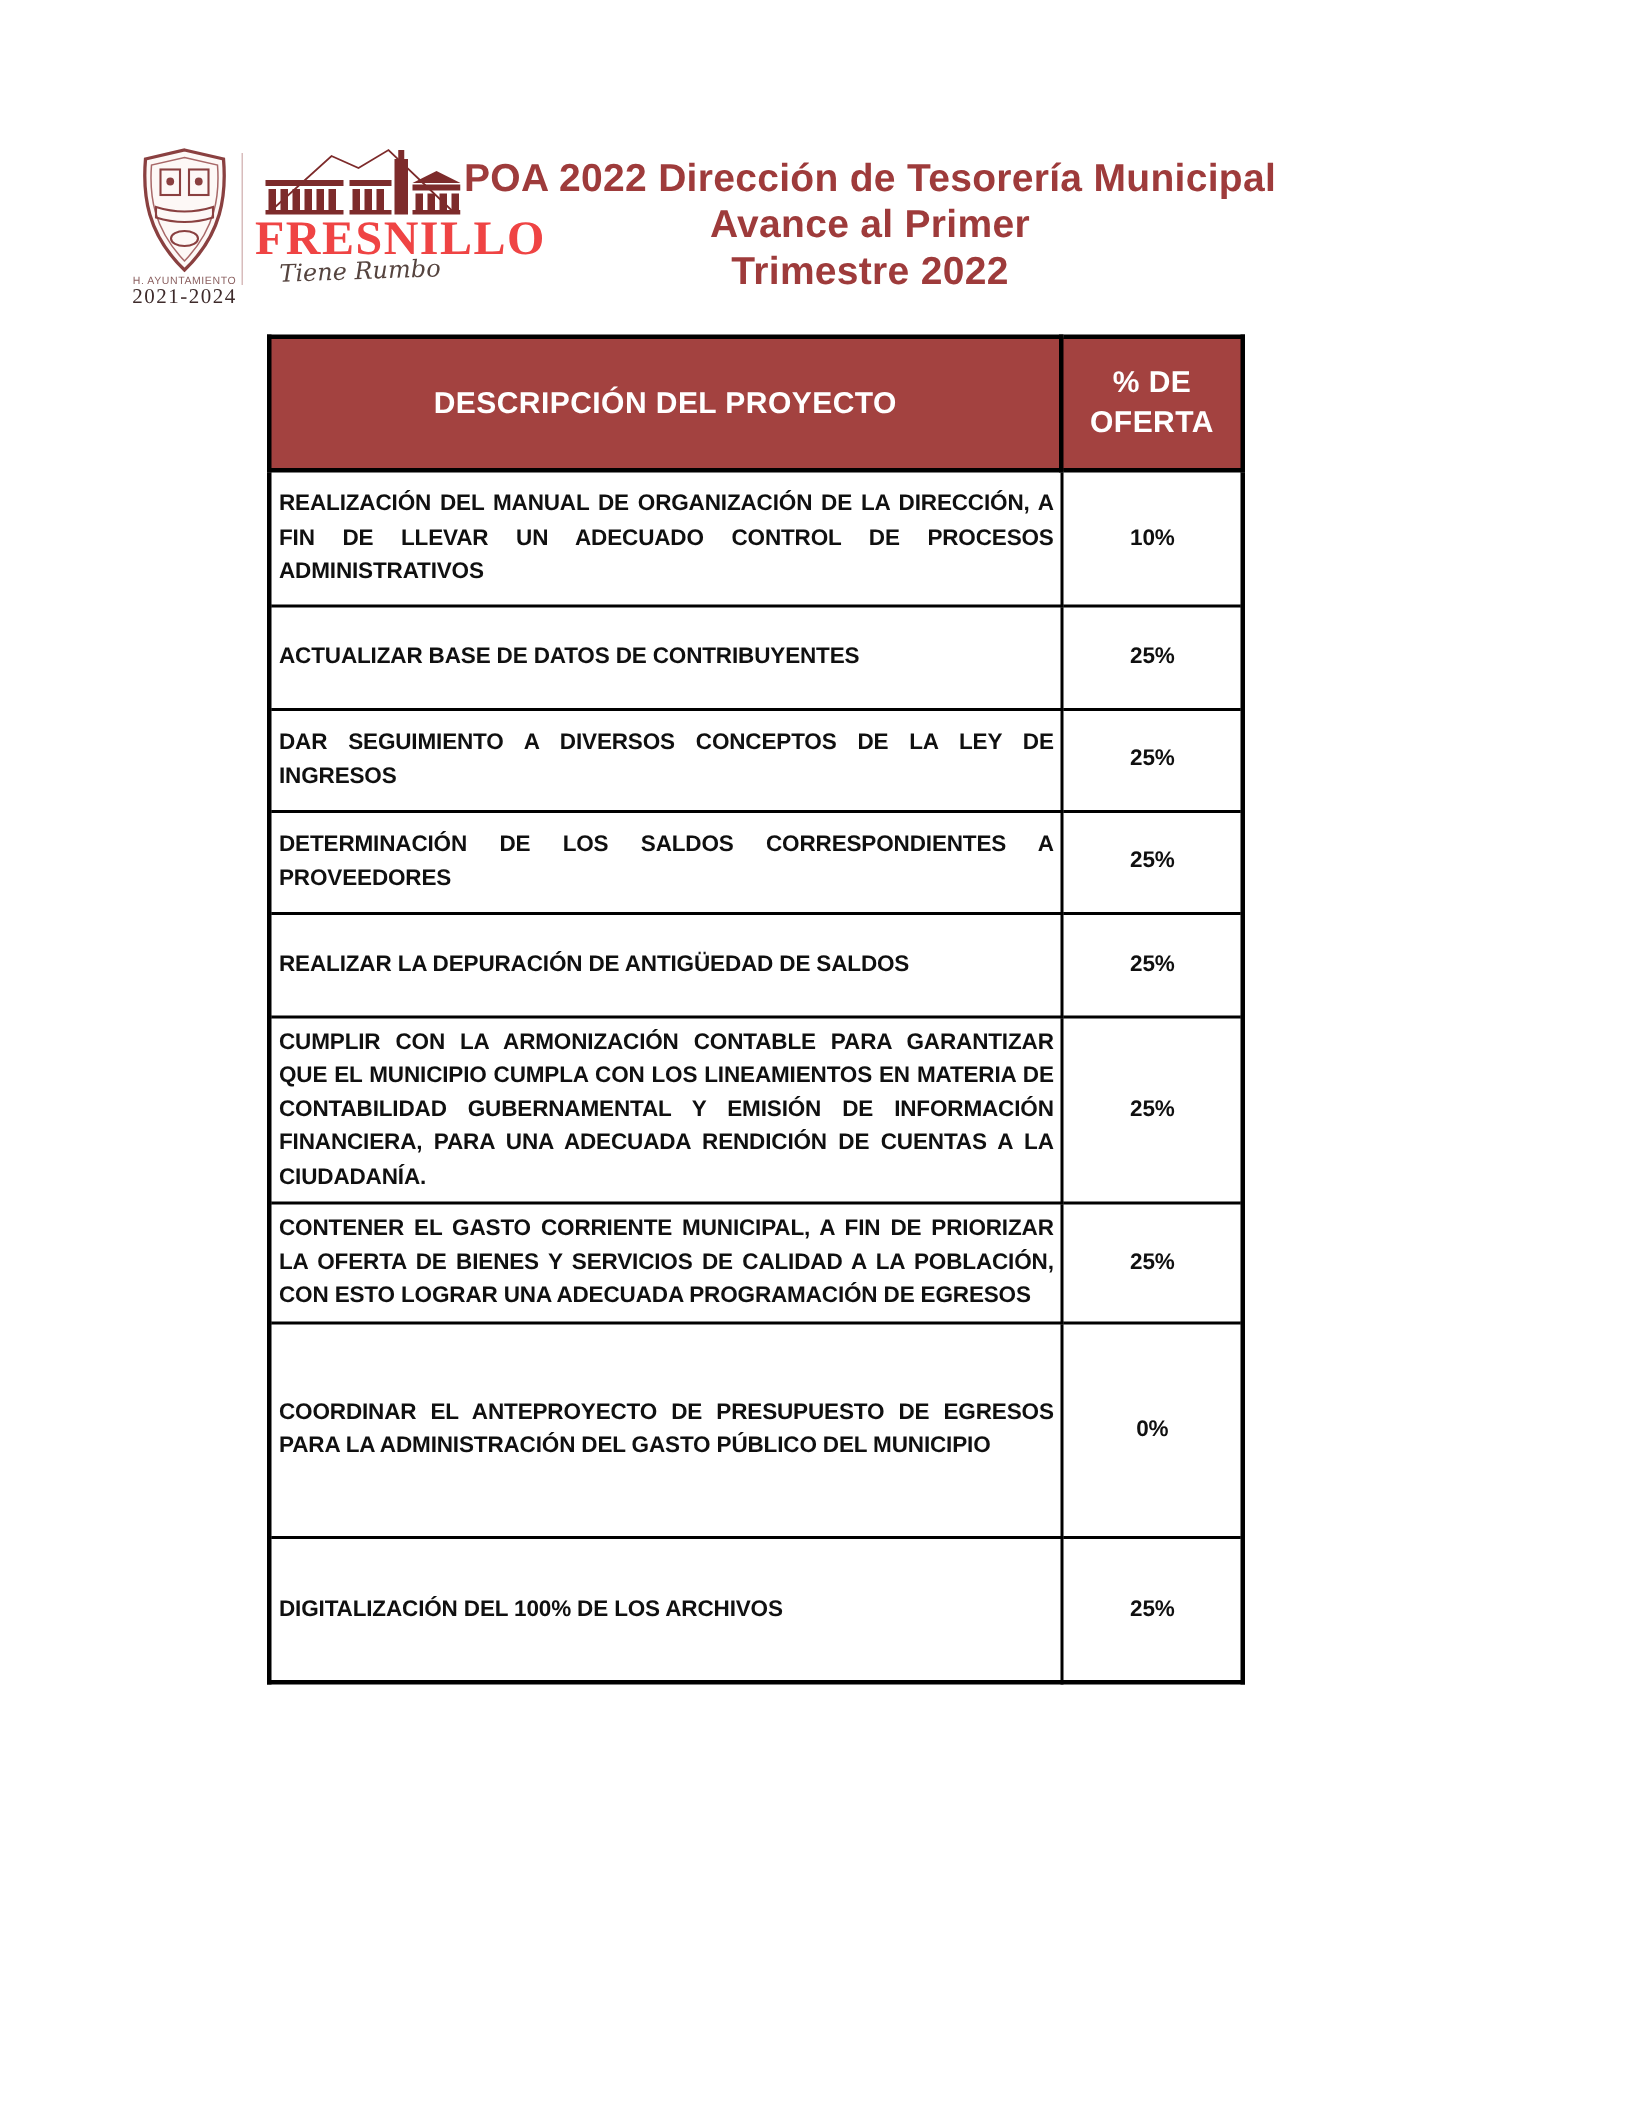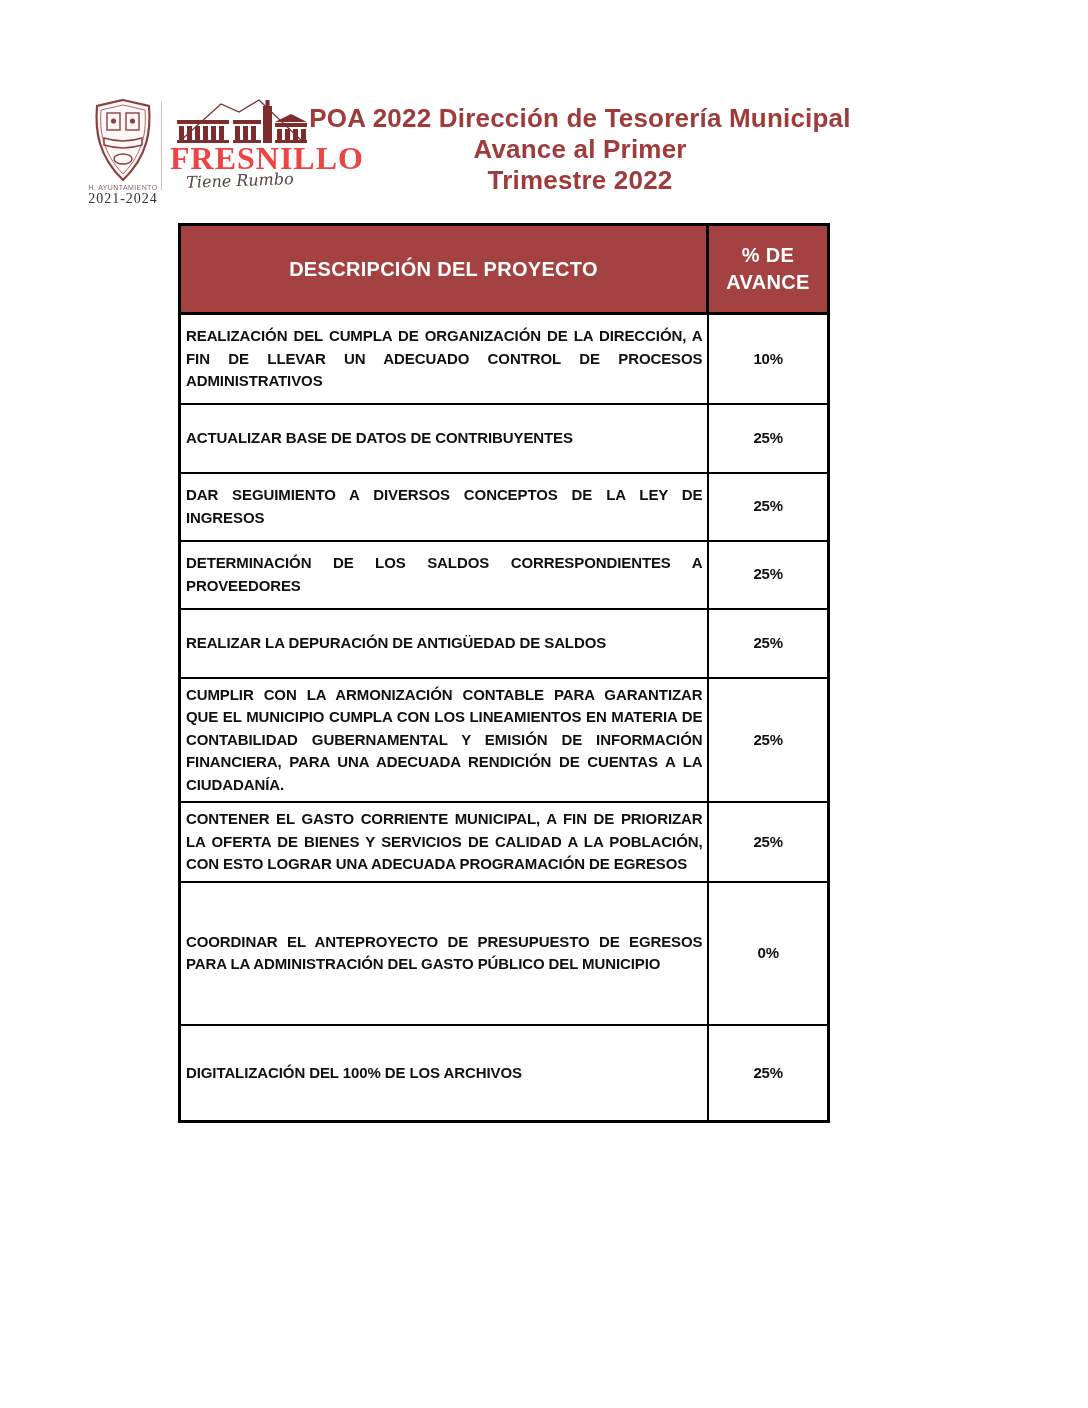--- a/index.html
+++ b/index.html
@@ -141,26 +141,26 @@
   </div>
 
   <table class="poa">
     <colgroup>
         <col style="width:528px">
         <col style="width:121px">
       </colgroup>
     <thead>
       <tr>
         <th>DESCRIPCIÓN DEL PROYECTO</th>
-        <th>% DE AVANCE</th>
+        <th>% DE OFERTA</th>
       </tr>
     </thead>
     <tbody>
       <tr>
-        <td class="desc">REALIZACIÓN DEL CUMPLA DE ORGANIZACIÓN DE LA DIRECCIÓN, A FIN DE LLEVAR UN ADECUADO CONTROL DE PROCESOS ADMINISTRATIVOS</td>
+        <td class="desc">REALIZACIÓN DEL MANUAL DE ORGANIZACIÓN DE LA DIRECCIÓN, A FIN DE LLEVAR UN ADECUADO CONTROL DE PROCESOS ADMINISTRATIVOS</td>
         <td class="pct">10%</td>
       </tr>
       <tr>
         <td class="desc">ACTUALIZAR BASE DE DATOS DE CONTRIBUYENTES</td>
         <td class="pct">25%</td>
       </tr>
       <tr>
         <td class="desc">DAR SEGUIMIENTO A DIVERSOS CONCEPTOS DE LA LEY DE INGRESOS</td>
         <td class="pct">25%</td>
       </tr>

